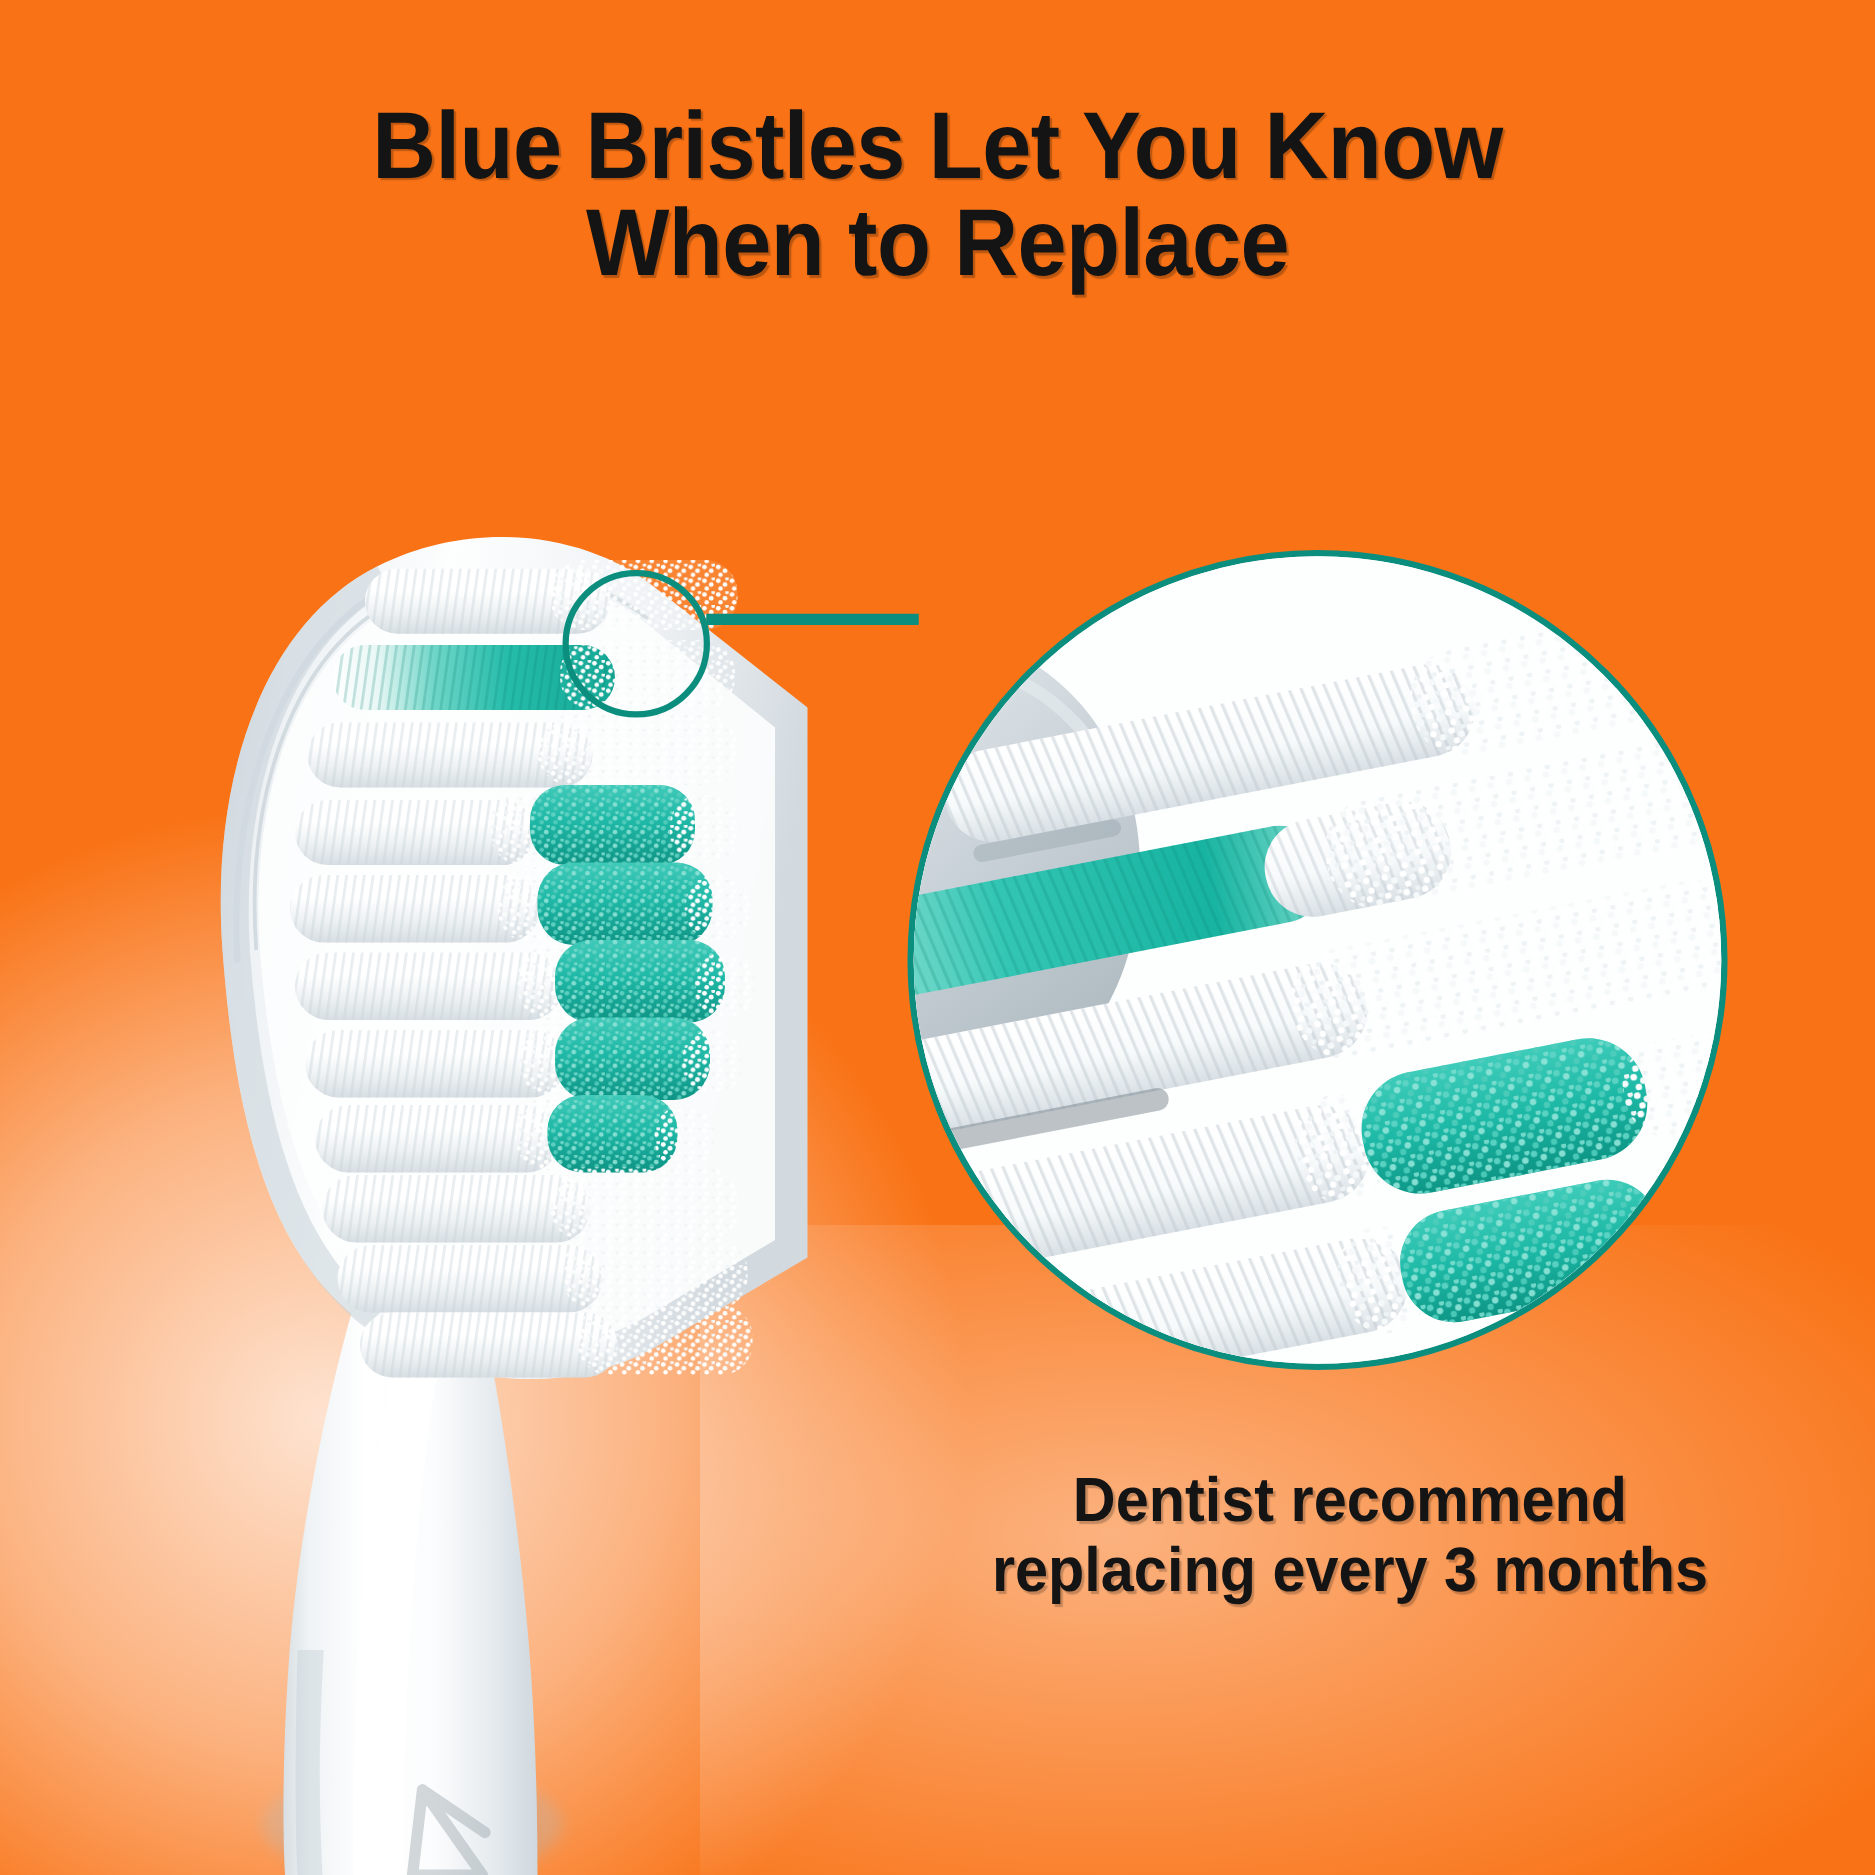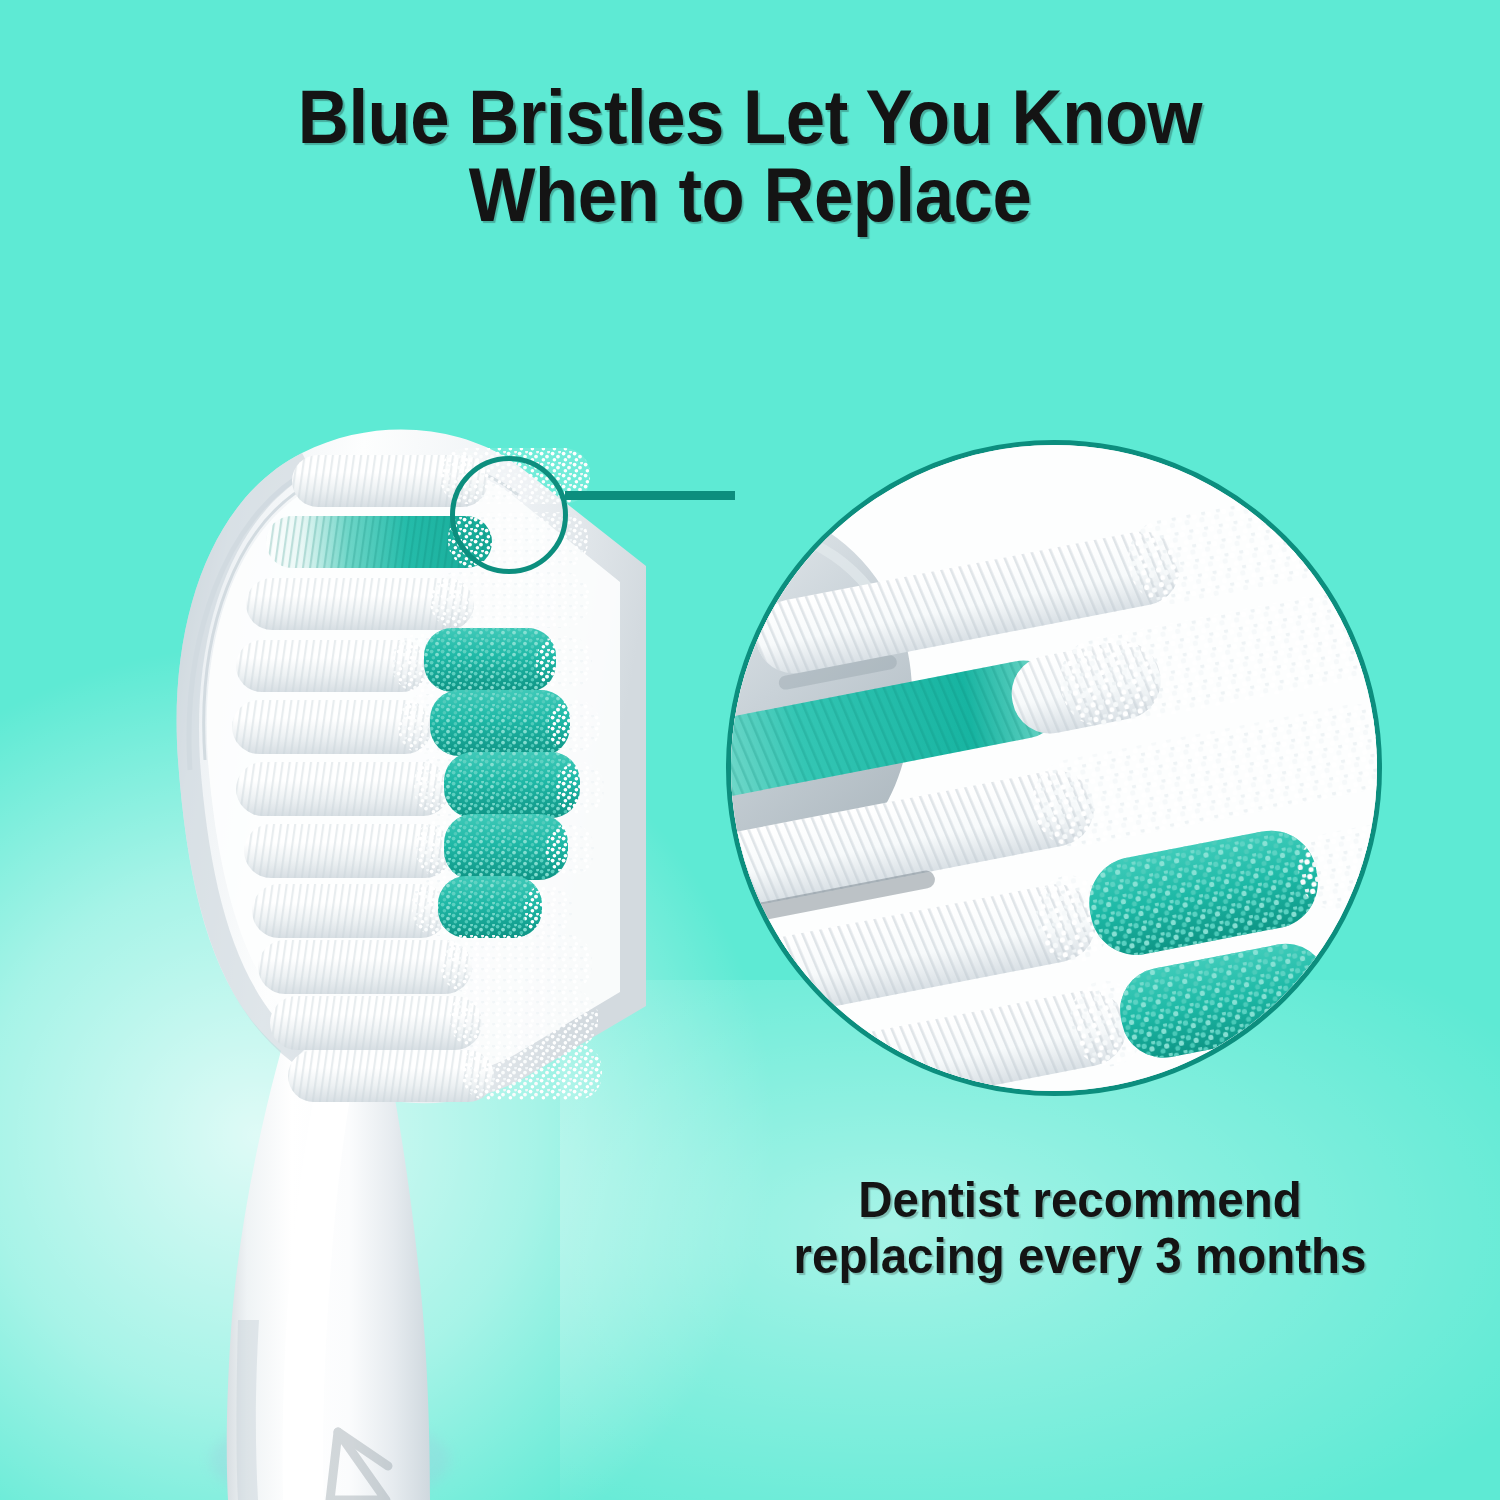--- a/index.html
+++ b/index.html
@@ -2,21 +2,21 @@
 <html><head>
 <meta charset="utf-8">
 <style>
   html,body{margin:0;padding:0;}
   body{
     width:1500px;height:1500px;overflow:hidden;
     font-family:"Liberation Sans","DejaVu Sans",sans-serif;
   }
   #stage{
     position:relative;width:1500px;height:1500px;
-    background:#5eead4;
+    background:#f97316;
     overflow:hidden;
   }
   
   #bg-wash{
     position:absolute;left:-120px;top:640px;width:900px;height:900px;
     background:radial-gradient(ellipse at 42% 55%, rgba(255,255,255,.80) 0%, rgba(255,255,255,.45) 38%, rgba(255,255,255,0) 70%);
     pointer-events:none;
   }
   #bg-wash2{
     position:absolute;left:560px;top:980px;width:1100px;height:620px;

